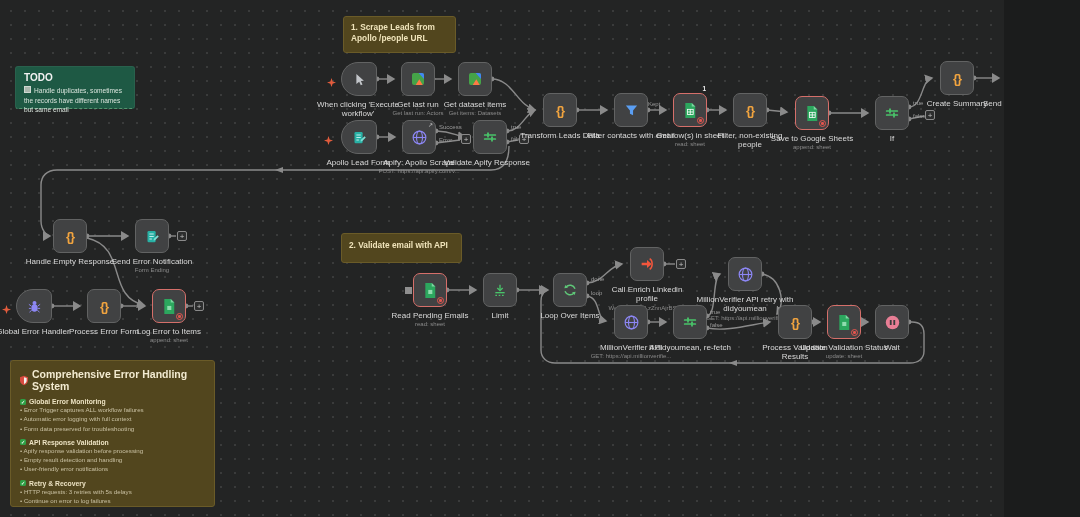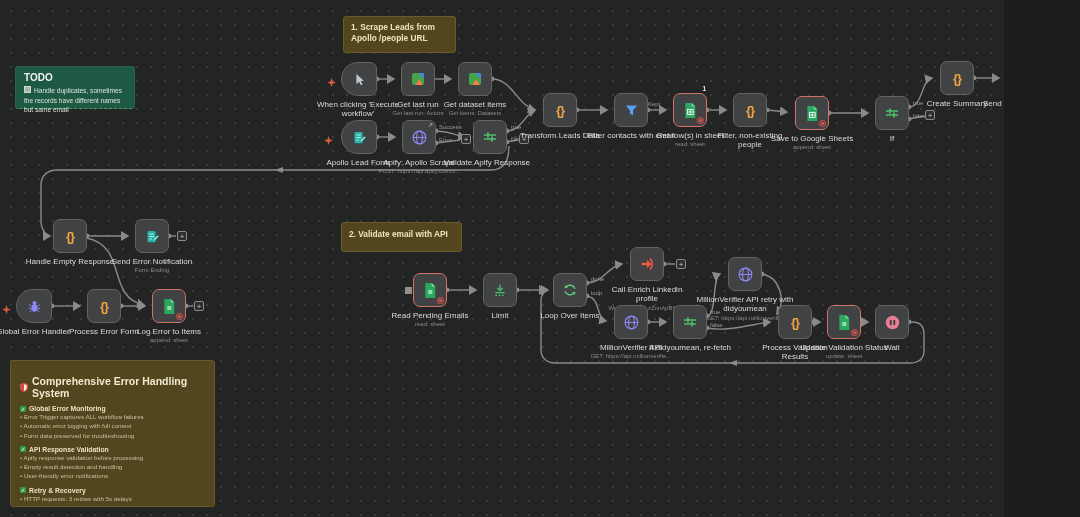--- a/index.html
+++ b/index.html
@@ -41,30 +41,30 @@
 </style>
 </head>
 <body>
 
 <div id="canvas">
 
   <div class="sticky olive" style="left:343px;top:16px;width:113px;height:37px;padding:5px 7px;">
     <div class="sticky-title" style="font-size:8.3px;line-height:1.3;">1. Scrape Leads from Apollo /people URL</div>
   </div>
 
-  <div class="sticky olive" style="left:341px;top:222px;width:121px;height:30px;padding:6px 7px;">
+  <div class="sticky olive" style="left:341px;top:233px;width:121px;height:30px;padding:6px 7px;">
     <div class="sticky-title" style="font-size:8.3px;">2. Validate email with API</div>
   </div>
 
   <div class="sticky green" style="left:15px;top:66px;width:120px;height:43px;padding:5px 8px;">
     <div class="todo-title">TODO</div>
     <div class="todo-body"><span class="todo-box"></span><span>Handle duplicates, sometimes the records have different names but same email</span></div>
   </div>
 
-  <div class="sticky olive" style="left:10px;top:360px;width:205px;height:147px;padding:14px 9px;overflow:hidden;">
+  <div class="sticky olive" style="left:10px;top:360px;width:205px;height:147px;padding:7px 9px;overflow:hidden;">
     <div class="big-title">
       <svg width="9" height="11" viewBox="0 0 12 14">
           <path d="M6 0 L12 2 V7 C12 11 9 13 6 14 C3 13 0 11 0 7 V2 Z" fill="#d84b40"></path>
           <path d="M6 2 L10 3.3 V7 C10 9.8 8 11.4 6 12.3 Z" fill="#f3f1ec"></path>
         </svg>
       <span>Comprehensive Error Handling System</span>
     </div>
     <div class="sec">
       <div class="sec-head">
           <span class="check">✓</span>

